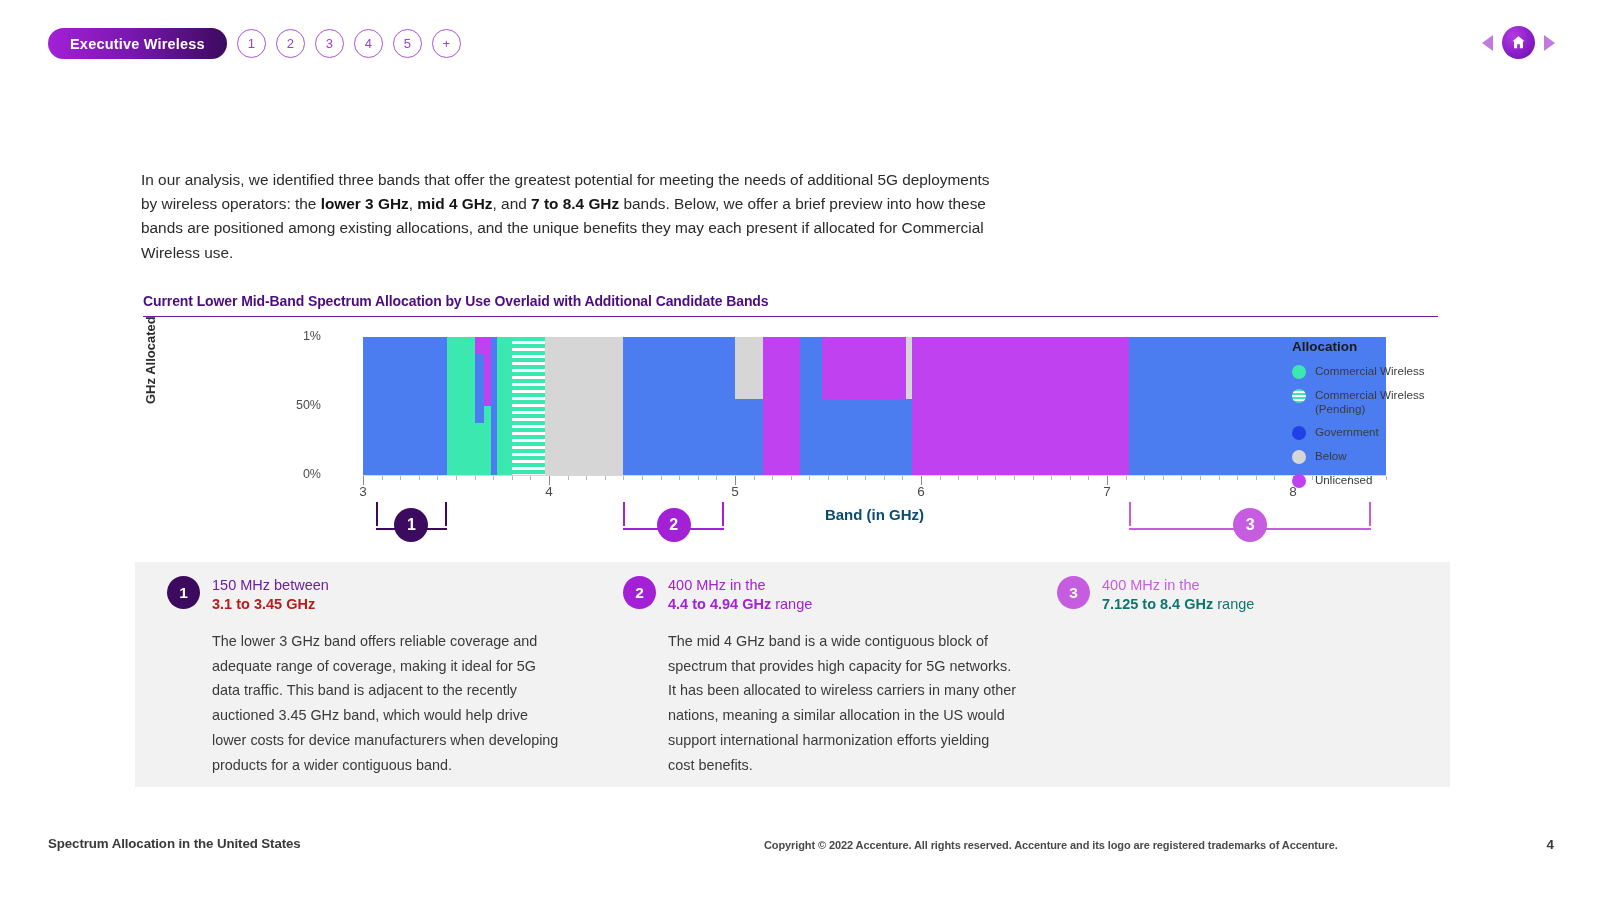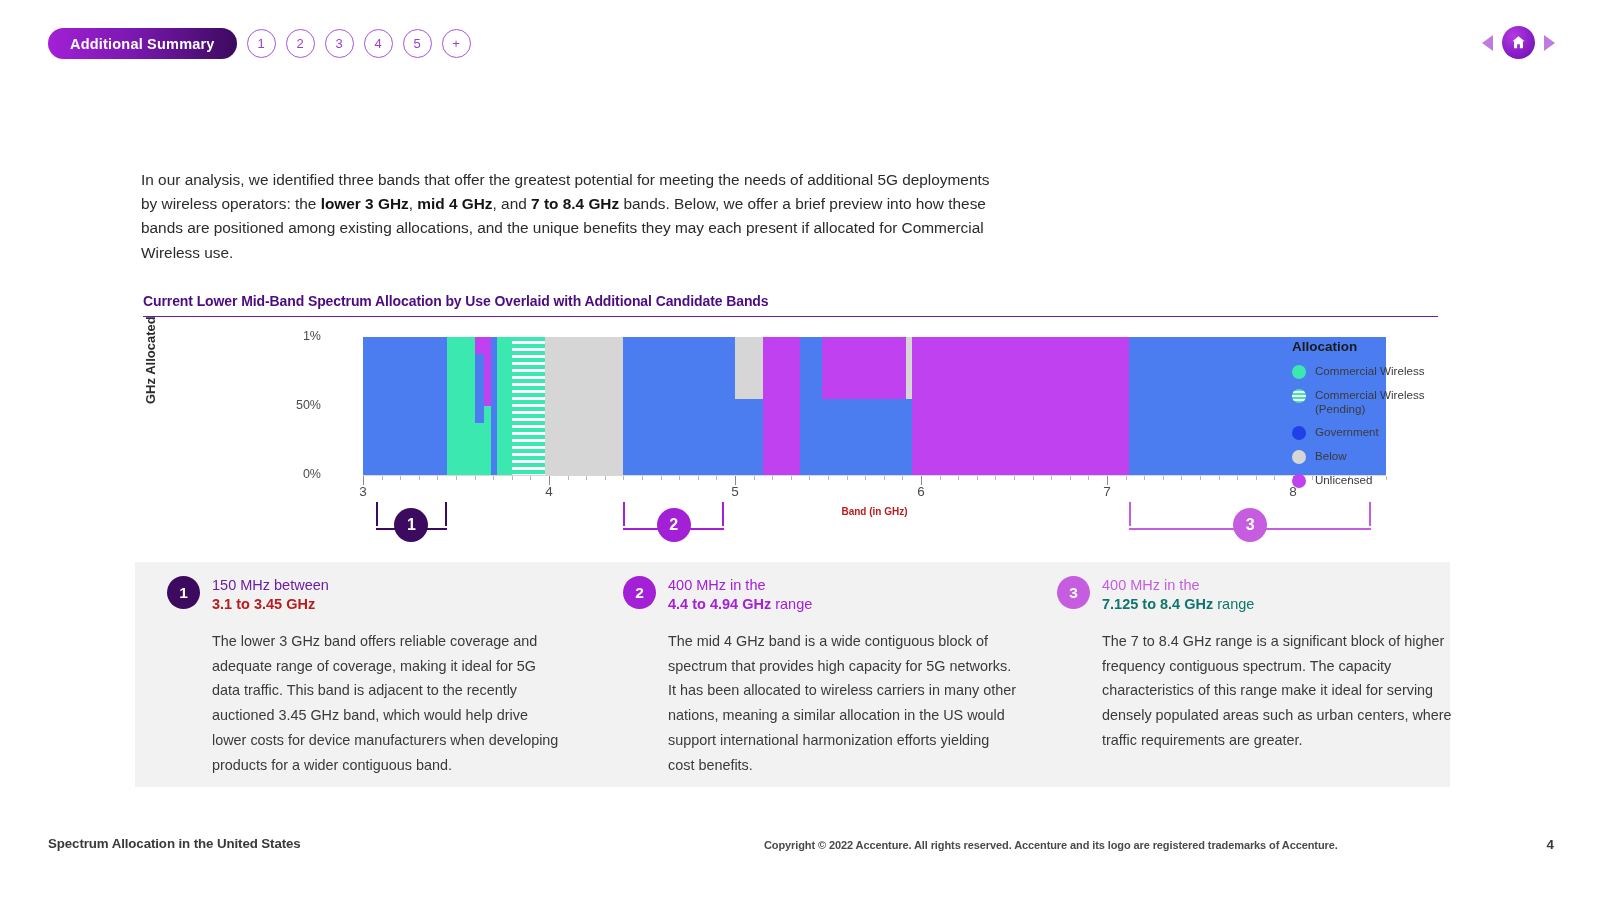--- a/index.html
+++ b/index.html
@@ -70,21 +70,21 @@
   .tickrow{position:absolute;left:222px;top:146px;width:1023px;height:9px;}
   .tk{position:absolute;top:0;width:1px;background:#b8b8b8;}
   .tk.maj{height:9px;background:#8a8a8a;}
   .tk.min{height:4px;}
   .xlab{
     position:absolute;top:154px;font-size:13.5px;color:#4a4a4a;
     transform:translateX(-50%);
   }
   .xtitle{
     position:absolute;left:222px;top:176px;width:1023px;text-align:center;
-    font-size:10px;font-weight:bold;color:#b91c1c;
+    font-size:15px;font-weight:bold;color:#0c4a6e;
   }
 
   
   .bracket{position:absolute;top:172px;height:28px;}
   .bracket .bl,.bracket .br{position:absolute;top:0;width:1.8px;height:24px;}
   .bracket .bh{position:absolute;bottom:0;height:1.8px;left:0;right:0;}
   .bnum{
     position:absolute;left:50%;bottom:-12px;transform:translateX(-50%);
     width:34px;height:34px;border-radius:50%;
     display:flex;align-items:center;justify-content:center;
@@ -133,21 +133,21 @@
   }
   .foot-page{
     position:absolute;right:46px;top:837px;
     font-size:13.3px;font-weight:bold;color:#3a3a3a;
   }
 </style>
 </head>
 <body>
 
 <div class="topnav">
-  <div class="pill">Additional Summary</div>
+  <div class="pill">Executive Wireless</div>
   <div class="navdot">1</div>
   <div class="navdot">2</div>
   <div class="navdot">3</div>
   <div class="navdot">4</div>
   <div class="navdot">5</div>
   <div class="navdot">+</div>
 </div>
 
 <div class="navright">
   <div class="tri left"></div>
@@ -330,19 +330,18 @@
       <div class="card-body">The mid 4 GHz band is a wide contiguous block of spectrum that provides high capacity for 5G networks. It has been allocated to wireless carriers in many other nations, meaning a similar allocation in the US would support international harmonization efforts yielding cost benefits.</div>
     </div>
     <div class="card" style="left: 922px;">
       <div class="card-head">
         <div class="card-num" style="background:#c65ce0">3</div>
         <div>
           <div class="card-kicker" style="color:#c65ce0">400 MHz in the</div>
           <div class="card-range" style="color:#0f766e">7.125 to 8.4 GHz<span class="rsuffix"> range</span></div>
         </div>
       </div>
-      <div class="card-body">The 7 to 8.4 GHz range is a significant block of higher frequency contiguous spectrum. The capacity characteristics of this range make it ideal for serving densely populated areas such as urban centers, where traffic requirements are greater.</div>
     </div>
   </div>
 
 <div class="foot-left">Spectrum Allocation in the United States</div>
 <div class="foot-mid">Copyright © 2022 Accenture. All rights reserved. Accenture and its logo are registered trademarks of Accenture.</div>
 <div class="foot-page">4</div>
 
 </body></html>

